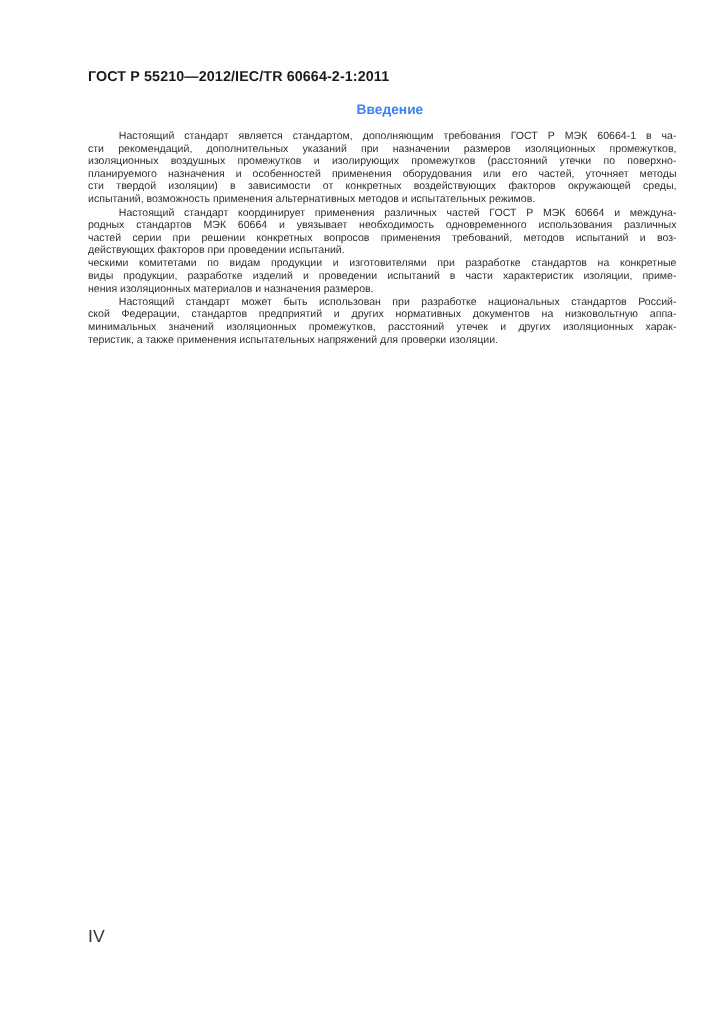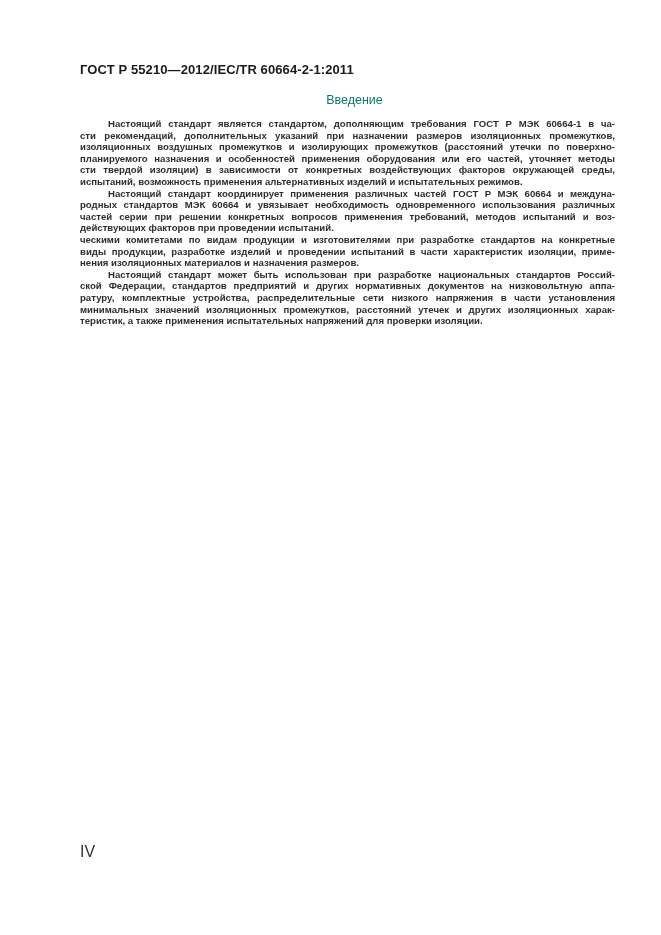--- a/index.html
+++ b/index.html
@@ -1,56 +1,55 @@
 <!DOCTYPE html>
 <html><head>
 <meta charset="utf-8">
 <style>
   html, body { margin: 0; padding: 0; background: #ffffff; }
   body { width: 661px; height: 935px; position: relative; overflow: hidden;
          font-family: "Liberation Sans", sans-serif; color: #2a2a2a; }
   .header { position: absolute; left: 80px; top: 62px; font-size: 13px; font-weight: bold; color: #1a1a1a; letter-spacing: 0.1px; }
-  .title { position: absolute; left: 0; width: 661px; top: 93px; text-align: center; font-size: 12.5px; font-weight: normal; color: #0f766e; padding-left: 48px; box-sizing: border-box; }
+  .title { position: absolute; left: 0; width: 661px; top: 93px; text-align: center; font-size: 12.5px; font-weight: bold; color: #3b82f6; padding-left: 48px; box-sizing: border-box; }
   .body-text { position: absolute; left: 80px; top: 118px; width: 535px; font-size: 9.6px; line-height: 11.6px; color: #2e2e2e; }
-  .para { margin: 0; font-weight: bold; }
+  .para { margin: 0; }
   .line { display: block; text-align: justify; text-align-last: justify; white-space: nowrap; height: 11.6px; overflow: visible; }
   .line.last { text-align-last: left; }
   .line.indent { padding-left: 28px; }
   .page-num { position: absolute; left: 80px; top: 843px; font-size: 16px; color: #333; text-align: center; }
 </style>
 </head>
 <body>
 
 <div>
   <div class="header">ГОСТ Р 55210—2012/IEC/TR 60664-2-1:2011</div>
   <div class="title">Введение</div>
 
   <div class="body-text">
     <div class="para">
       <span class="line indent">Настоящий стандарт является стандартом, дополняющим требования ГОСТ Р МЭК 60664-1 в ча-</span>
       <span class="line">сти рекомендаций, дополнительных указаний при назначении размеров изоляционных промежутков,</span>
       <span class="line">изоляционных воздушных промежутков и изолирующих промежутков (расстояний утечки по поверхно-</span>
       <span class="line">планируемого назначения и особенностей применения оборудования или его частей, уточняет методы</span>
       <span class="line">сти твердой изоляции) в зависимости от конкретных воздействующих факторов окружающей среды,</span>
-      <span class="line last">испытаний, возможность применения альтернативных изделий и испытательных режимов.</span>
+      <span class="line last">испытаний, возможность применения альтернативных методов и испытательных режимов.</span>
     </div>
     <div class="para">
       <span class="line indent">Настоящий стандарт координирует применения различных частей ГОСТ Р МЭК 60664 и междуна-</span>
       <span class="line">родных стандартов МЭК 60664 и увязывает необходимость одновременного использования различных</span>
       <span class="line">частей серии при решении конкретных вопросов применения требований, методов испытаний и воз-</span>
       <span class="line last">действующих факторов при проведении испытаний.</span>
     </div>
     <div class="para">
       <span class="line">ческими комитетами по видам продукции и изготовителями при разработке стандартов на конкретные</span>
       <span class="line">виды продукции, разработке изделий и проведении испытаний в части характеристик изоляции, приме-</span>
       <span class="line last">нения изоляционных материалов и назначения размеров.</span>
     </div>
     <div class="para">
       <span class="line indent">Настоящий стандарт может быть использован при разработке национальных стандартов Россий-</span>
       <span class="line">ской Федерации, стандартов предприятий и других нормативных документов на низковольтную аппа-</span>
-      <span class="line">ратуру, комплектные устройства, распределительные сети низкого напряжения в части установления</span>
       <span class="line">минимальных значений изоляционных промежутков, расстояний утечек и других изоляционных харак-</span>
       <span class="line last">теристик, а также применения испытательных напряжений для проверки изоляции.</span>
     </div>
   </div>
 
   <div class="page-num">IV</div>
 </div>
 
 </body></html>

